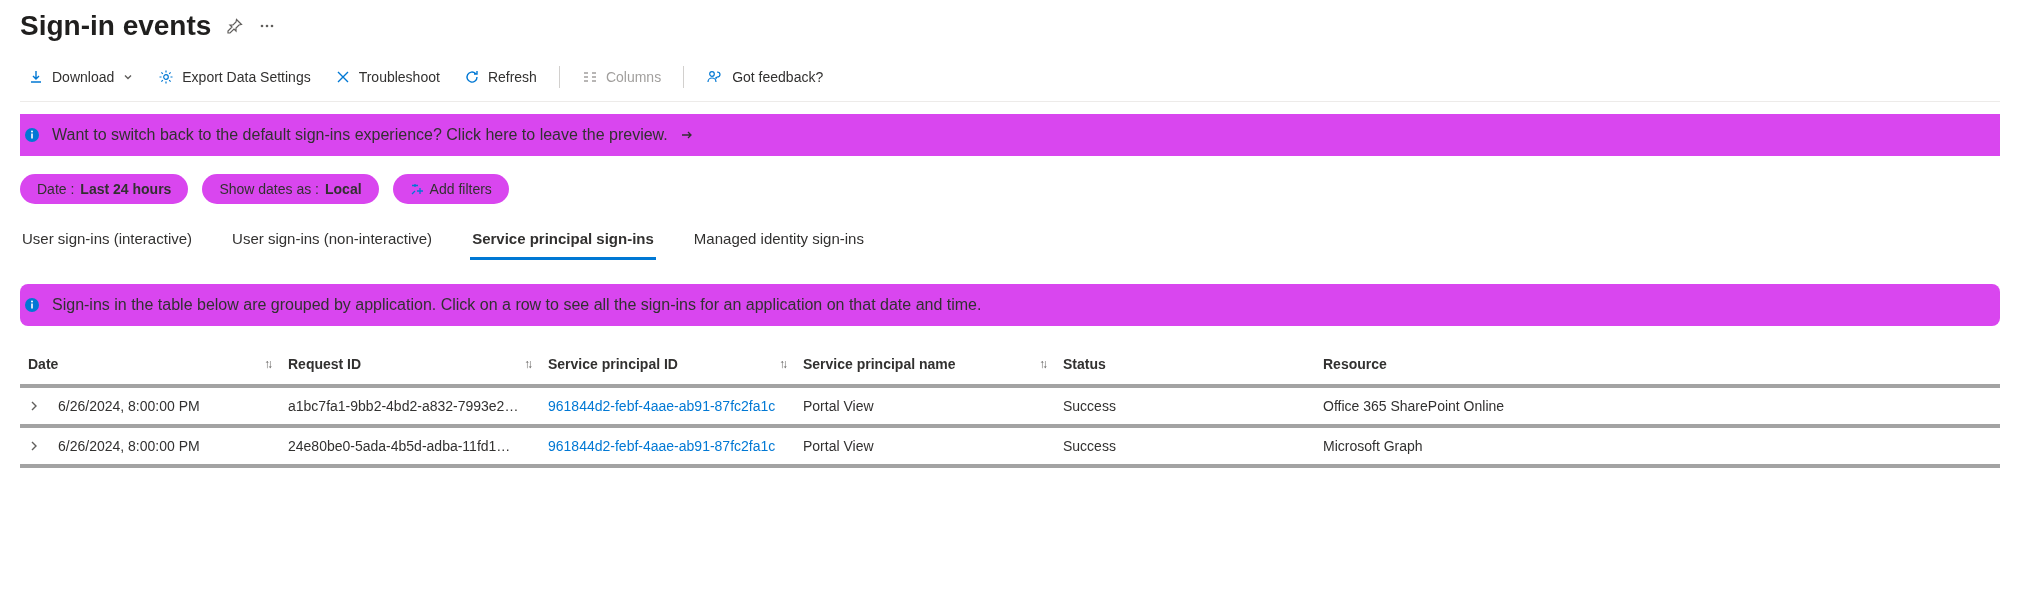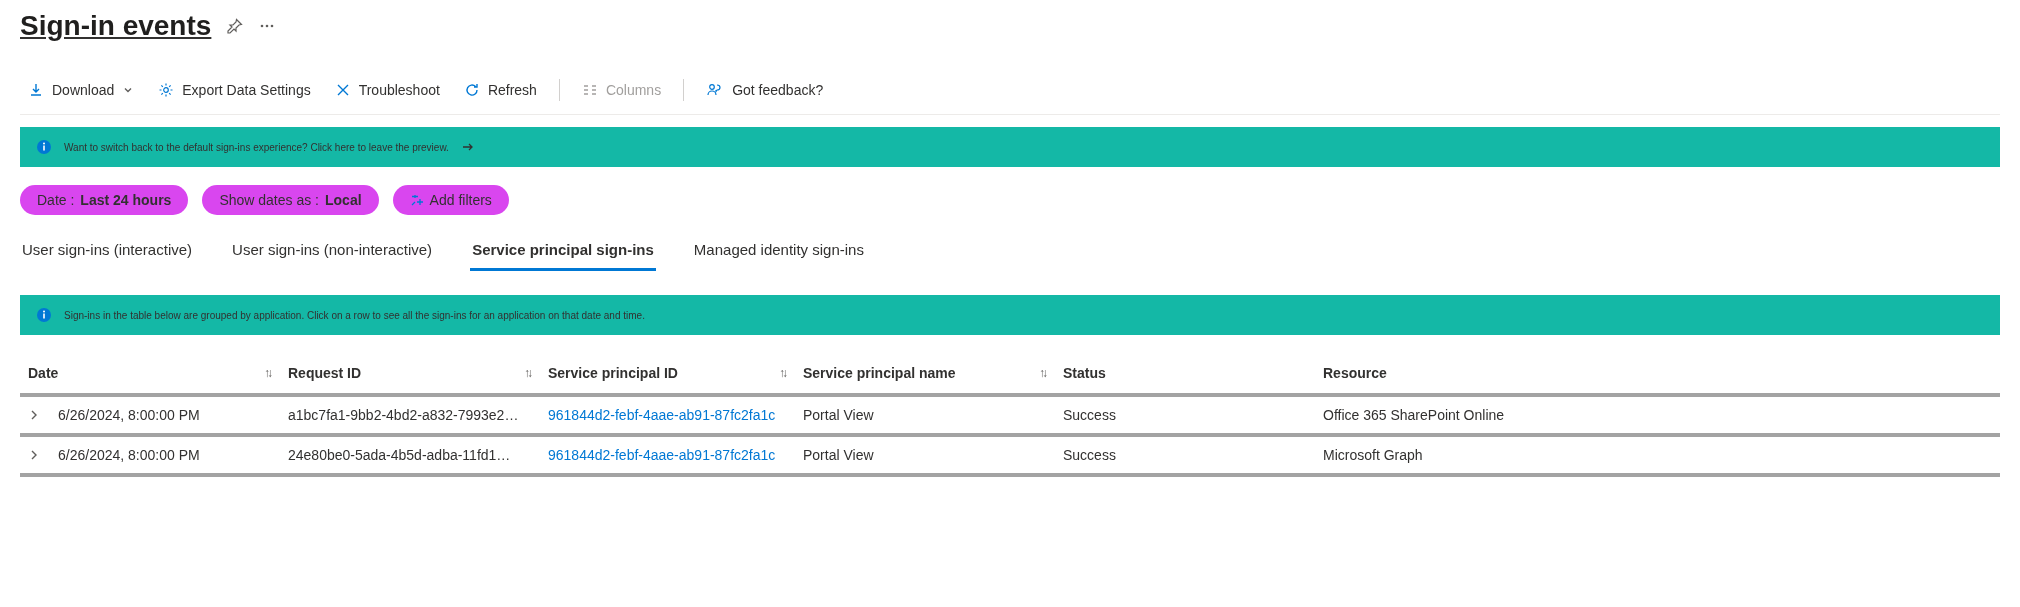--- a/index.html
+++ b/index.html
@@ -9,22 +9,21 @@
     color: #323130;
     background: #fff;
     padding: 10px 20px;
   }
 
   
   .page-header {
     display: flex;
     align-items: center;
     gap: 16px;
-    margin-bottom: 36px;
-    text-decoration: underline;
+    margin-bottom: 23px;
   }
   .page-title {
     font-size: 28px;
     font-weight: 600;
     color: #201f1e;
   }
   .header-icon {
     color: #605e5c;
     cursor: pointer;
     display: inline-flex;
@@ -59,24 +58,24 @@
     height: 22px;
     background: #d2d0ce;
     margin: 0 6px;
   }
 
   
   .info-bar {
     display: flex;
     align-items: center;
     gap: 12px;
-    background: #14b8a6;
-    padding: 12px 16px;
+    background: #d946ef;
+    padding: 12px 4px;
     margin-top: 12px;
-    font-size: 10px;
+    font-size: 16px;
     color: #323130;
   }
   .info-bar .icon { color: #0078d4; flex-shrink: 0; }
 
   
   .filter-row {
     display: flex;
     align-items: center;
     gap: 14px;
     margin-top: 18px;
@@ -281,21 +280,21 @@
   </div>
 </div>
 
 <div class="tabs">
   <div class="tab">User sign-ins (interactive)</div>
   <div class="tab">User sign-ins (non-interactive)</div>
   <div class="tab active">Service principal sign-ins</div>
   <div class="tab">Managed identity sign-ins</div>
 </div>
 
-<div class="info-bar" style="margin-top:24px;">
+<div class="info-bar" style="margin-top:24px;border-radius:8px;">
   <span class="icon">
     <svg width="16" height="16" viewBox="0 0 16 16" fill="currentColor">
       <circle cx="8" cy="8" r="7"></circle>
         <rect x="7.2" y="6.5" width="1.6" height="5" fill="#fff"></rect>
         <circle cx="8" cy="4.5" r="1" fill="#fff"></circle>
     </svg>
   </span>
   <span>Sign-ins in the table below are grouped by application. Click on a row to see all the sign-ins for an application on that date and time.</span>
 </div>
 

